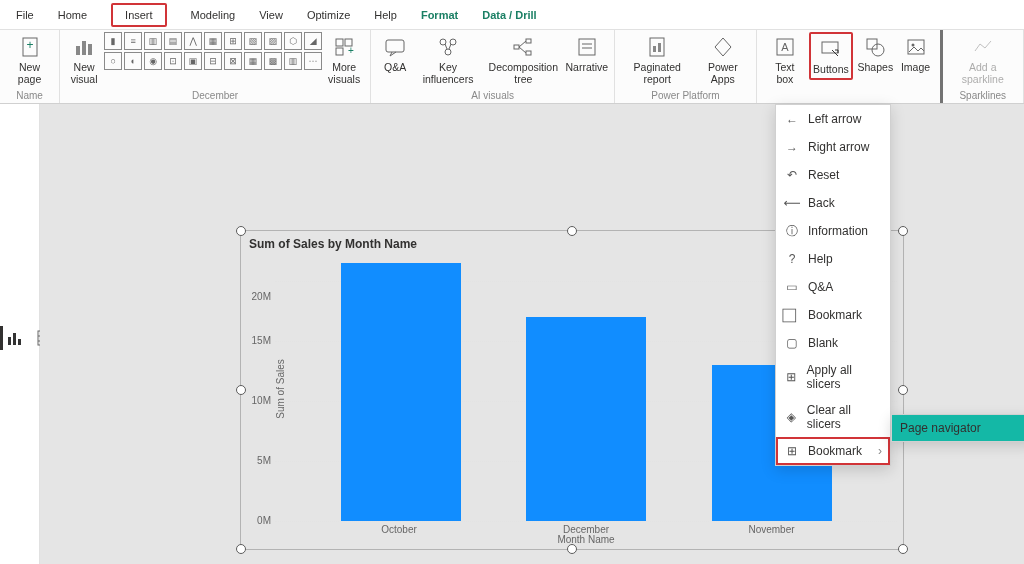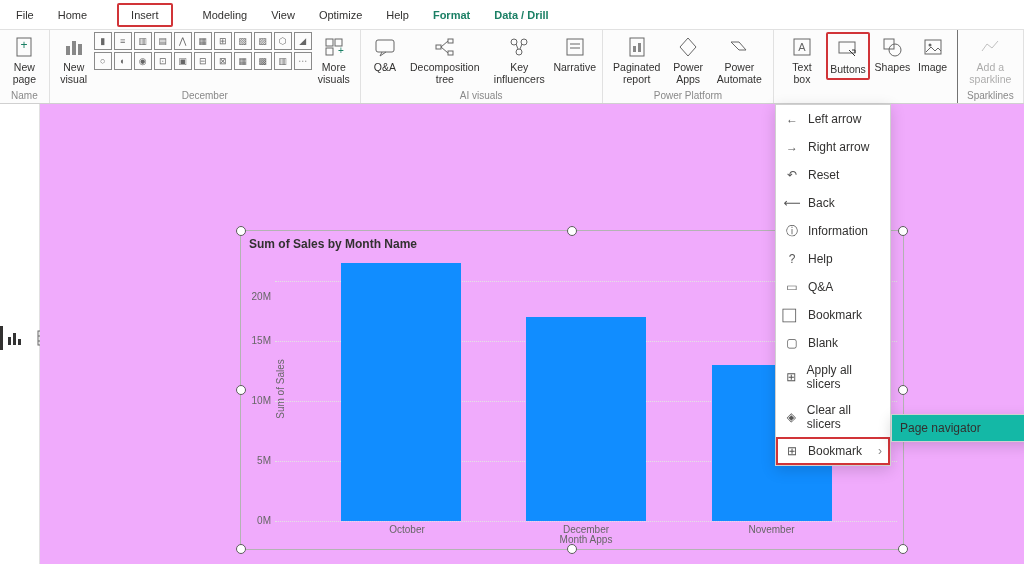--- a/index.html
+++ b/index.html
@@ -2,41 +2,41 @@
 <html><head>
 <meta charset="utf-8">
 <style>
 * { margin:0; padding:0; box-sizing:border-box; font-family:"Segoe UI",sans-serif; }
 body { background:#fff; width:1024px; height:564px; overflow:hidden; font-size:12px; color:#323130; }
 
 
 .tabs { display:flex; align-items:center; height:30px; border-bottom:1px solid #e1e1e1; padding:0 4px; }
 .tab { padding:0 12px; height:30px; line-height:30px; font-size:11px; cursor:pointer; }
 .tab.ctx { color:#1a7f64; font-weight:600; }
-.tab.hi { border:2px solid #d13438; border-radius:2px; height:24px; line-height:20px; margin:3px 18px; }
+.tab.hi { border:2px solid #d13438; border-radius:2px; height:24px; line-height:20px; margin:3px 12px; }
 
 
 .ribbon { display:flex; height:74px; border-bottom:1px solid #d0d0d0; background:#fcfcfc; }
 .grp { display:flex; flex-direction:column; align-items:center; justify-content:space-between; border-right:1px solid #e1e1e1; padding:2px 6px 0; }
 .grp-body { display:flex; align-items:flex-start; gap:2px; flex:1; }
 .grp-label { font-size:10px; color:#898989; padding-bottom:2px; }
 .rbtn { display:flex; flex-direction:column; align-items:center; justify-content:flex-start; min-width:36px; padding:2px 4px; cursor:pointer; gap:2px; }
 .rbtn .ic { width:26px; height:26px; display:flex; align-items:center; justify-content:center; }
 .rbtn .lbl { font-size:10.5px; text-align:center; line-height:1.1; }
 .rbtn.hi { border:2px solid #d13438; border-radius:2px; }
 .rbtn.dis { opacity:.4; }
 .grid-visuals { display:grid; grid-template-columns:repeat(11,18px); grid-auto-rows:18px; gap:2px; }
 .gv { width:18px; height:18px; border:1px solid #8a8a8a; display:flex; align-items:center; justify-content:center; font-size:9px; color:#666; cursor:pointer; }
 
 
 .workspace { display:flex; height:460px; }
 .left-rail { width:40px; border-right:1px solid #e1e1e1; display:flex; align-items:center; padding-top:8px; gap:12px;text-align:center; }
 .left-rail .r { width:24px; height:24px; display:flex; align-items:center; justify-content:center; cursor:pointer; }
 .left-rail .r.active { border-left:3px solid #323130; padding-left:3px; }
-.canvas { flex:1; position:relative; background:#f0abfc; padding:16px 16px 0 100px; }
+.canvas { flex:1; position:relative; background:#e5e5e5; padding:16px 16px 0 100px; }
 .visual-frame { position:absolute; left:200px; top:126px; width:664px; height:320px; border:1px solid #b3b3b3; }
 .handle { position:absolute; width:10px; height:10px; background:#fff; border:1px solid #5c5c5c; border-radius:50%; }
 .chart-title { font-size:12px; font-weight:600; padding:6px 8px; }
 
 
 .chart-area { position:absolute; left:34px; bottom:28px; right:6px; top:26px; }
 .ylabel { position:absolute; left:-24px; top:50%; transform:translateY(-50%) rotate(-90deg); font-size:10px; color:#666; white-space:nowrap; }
 .xlabel { position:absolute; bottom:-24px; left:50%; transform:translateX(-50%); font-size:10px; color:#666; }
 .ytick { position:absolute; left:-30px; font-size:10px; color:#666; width:26px; text-align:right; }
 .xcat { position:absolute; bottom:-14px; font-size:10px; color:#666; transform:translateX(-50%); }
@@ -144,46 +144,46 @@
             <svg width="22" height="22">
               <rect x="2" y="4" width="18" height="12" rx="2" fill="none" stroke="#666"></rect>
               <path d="M8 16 L6 20 L12 16" fill="none" stroke="#666"></path>
             </svg>
           </span>
           <span class="lbl">Q&amp;A</span>
         </div>
       <div class="rbtn">
           <span class="ic">
             <svg width="22" height="22">
+              <circle cx="6" cy="6" r="3" fill="none" stroke="#666"></circle>
+              <circle cx="16" cy="6" r="3" fill="none" stroke="#666"></circle>
+              <circle cx="11" cy="16" r="3" fill="none" stroke="#666"></circle>
+              <line x1="8" y1="8" x2="10" y2="13" stroke="#666"></line>
+              <line x1="14" y1="8" x2="12" y2="13" stroke="#666"></line>
+            </svg>
+          </span>
+          <span class="lbl">Key
+influencers</span>
+        </div>
+      <div class="rbtn">
+          <span class="ic">
+            <svg width="22" height="22">
               <rect x="2" y="9" width="5" height="4" fill="none" stroke="#666"></rect>
               <rect x="14" y="3" width="5" height="4" fill="none" stroke="#666"></rect>
               <rect x="14" y="15" width="5" height="4" fill="none" stroke="#666"></rect>
               <line x1="7" y1="11" x2="14" y2="5" stroke="#666"></line>
               <line x1="7" y1="11" x2="14" y2="17" stroke="#666"></line>
             </svg>
           </span>
           <span class="lbl">Decomposition
 tree</span>
         </div>
       <div class="rbtn">
           <span class="ic">
             <svg width="22" height="22">
-              <circle cx="6" cy="6" r="3" fill="none" stroke="#666"></circle>
-              <circle cx="16" cy="6" r="3" fill="none" stroke="#666"></circle>
-              <circle cx="11" cy="16" r="3" fill="none" stroke="#666"></circle>
-              <line x1="8" y1="8" x2="10" y2="13" stroke="#666"></line>
-              <line x1="14" y1="8" x2="12" y2="13" stroke="#666"></line>
-            </svg>
-          </span>
-          <span class="lbl">Key
-influencers</span>
-        </div>
-      <div class="rbtn">
-          <span class="ic">
-            <svg width="22" height="22">
               <rect x="3" y="3" width="16" height="16" fill="none" stroke="#666"></rect>
               <line x1="6" y1="8" x2="16" y2="8" stroke="#666"></line>
               <line x1="6" y1="12" x2="16" y2="12" stroke="#666"></line>
             </svg>
           </span>
           <span class="lbl">Narrative</span>
         </div>
     </div>
     <div class="grp-label">AI visuals</div>
   </div>
@@ -203,29 +203,20 @@
         </div>
       <div class="rbtn">
           <span class="ic">
             <svg width="22" height="22">
               <path d="M11 2 L19 11 L11 20 L3 11 Z" fill="none" stroke="#666"></path>
             </svg>
           </span>
           <span class="lbl">Power
 Apps</span>
         </div>
-      <div class="rbtn">
-          <span class="ic">
-            <svg width="22" height="22">
-              <path d="M3 6 L11 6 L18 14 L11 14 Z" fill="none" stroke="#666"></path>
-            </svg>
-          </span>
-          <span class="lbl">Power
-Automate</span>
-        </div>
     </div>
     <div class="grp-label">Power Platform</div>
   </div>
 
   <div class="grp" style="border-right:none;">
     <div class="grp-body">
       <div class="rbtn">
           <span class="ic">
             <svg width="22" height="22">
               <rect x="3" y="3" width="16" height="16" fill="none" stroke="#666"></rect>
@@ -260,21 +251,21 @@
               <circle cx="8" cy="9" r="1.5" fill="#666"></circle>
               <path d="M4 16 L9 11 L13 15 L16 12 L19 15" fill="none" stroke="#666"></path>
             </svg>
           </span>
           <span class="lbl">Image</span>
         </div>
     </div>
     <div class="grp-label">&nbsp;</div>
   </div>
 
-  <div class="grp" style="border-left:1px solid #737373;">
+  <div class="grp" style="border-left:3px solid #737373;">
     <div class="grp-body">
       <div class="rbtn dis">
           <span class="ic">
             <svg width="22" height="22">
               <path d="M3 15 L8 8 L13 12 L19 5" fill="none" stroke="#666"></path>
             </svg>
           </span>
           <span class="lbl">Add a
 sparkline</span>
         </div>
@@ -320,33 +311,33 @@
         <div class="handle" style="left:50%;top:-5px;margin-left:-5px"></div>
         <div class="handle" style="right:-5px;top:-5px"></div>
       <div class="handle" style="left:-5px;bottom:-5px"></div>
         <div class="handle" style="left:50%;bottom:-5px;margin-left:-5px"></div>
         <div class="handle" style="right:-5px;bottom:-5px"></div>
       <div class="handle" style="left:-5px;top:50%;margin-top:-5px"></div>
         <div class="handle" style="right:-5px;top:50%;margin-top:-5px"></div>
       <div class="chart-title">Sum of Sales by Month Name</div>
       <div class="chart-area" id="chart">
         <div class="ylabel">Sum of Sales</div>
-        <div class="xlabel">Month Apps</div>
+        <div class="xlabel">Month Name</div>
       <div class="gridline" style="top: 264px;"></div>
           <div class="ytick" style="top: 258px;">0M</div>
           <div class="gridline" style="top: 204px;"></div>
           <div class="ytick" style="top: 198px;">5M</div>
           <div class="gridline" style="top: 144px;"></div>
           <div class="ytick" style="top: 138px;">10M</div>
           <div class="gridline" style="top: 84px;"></div>
           <div class="ytick" style="top: 78px;">15M</div>
           <div class="gridline" style="top: 24px;"></div>
           <div class="ytick" style="top: 34px;">20M</div>
           <div class="bar" style="left: 65.5px; width: 120px; height: 258px;"></div>
-          <div class="xcat" style="left: 132px;">October</div>
+          <div class="xcat" style="left: 124px;">October</div>
           <div class="bar" style="left: 251px; width: 120px; height: 204px;"></div>
           <div class="xcat" style="left: 311px;">December</div>
           <div class="bar" style="left: 436.5px; width: 120px; height: 156px;"></div>
           <div class="xcat" style="left: 496.5px;">November</div>
         </div>
     </div>
   </div>
 </div>
 
 <div class="menu" id="menu">

